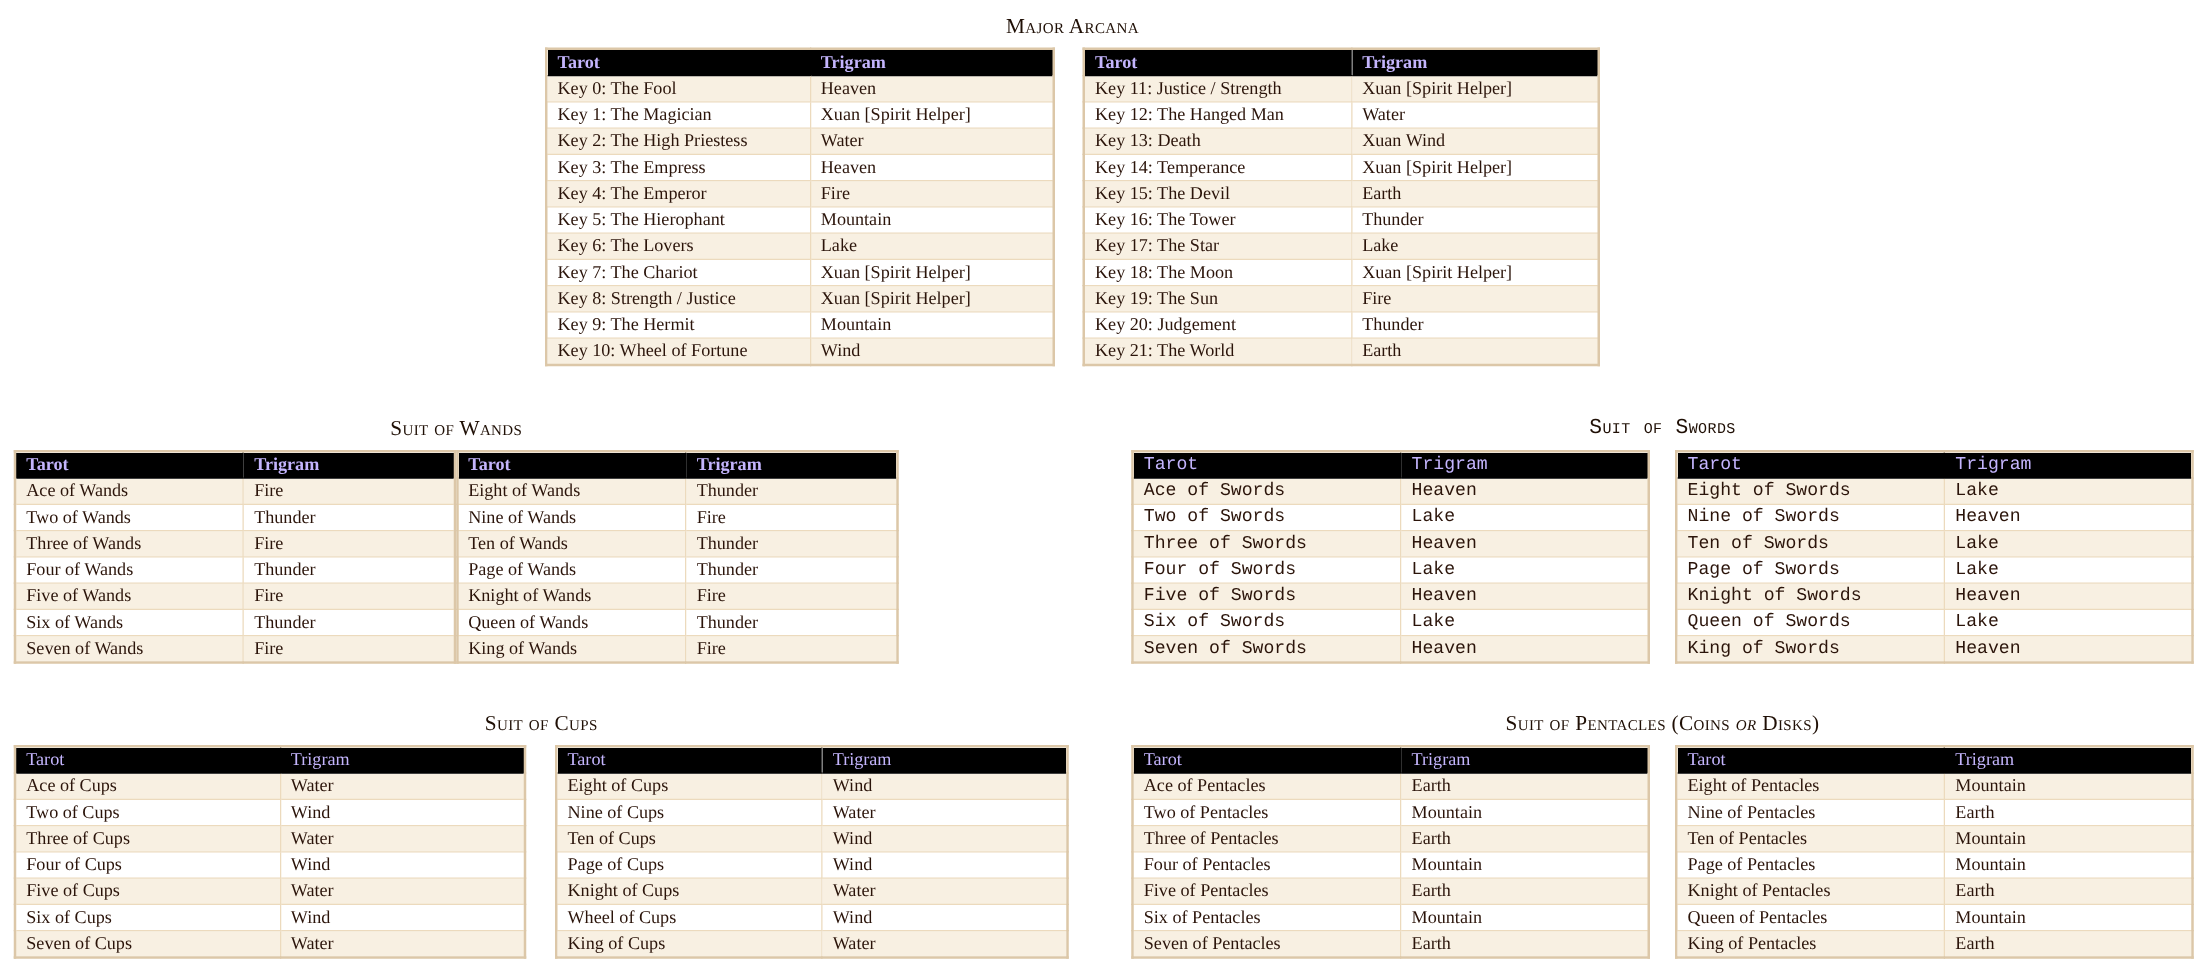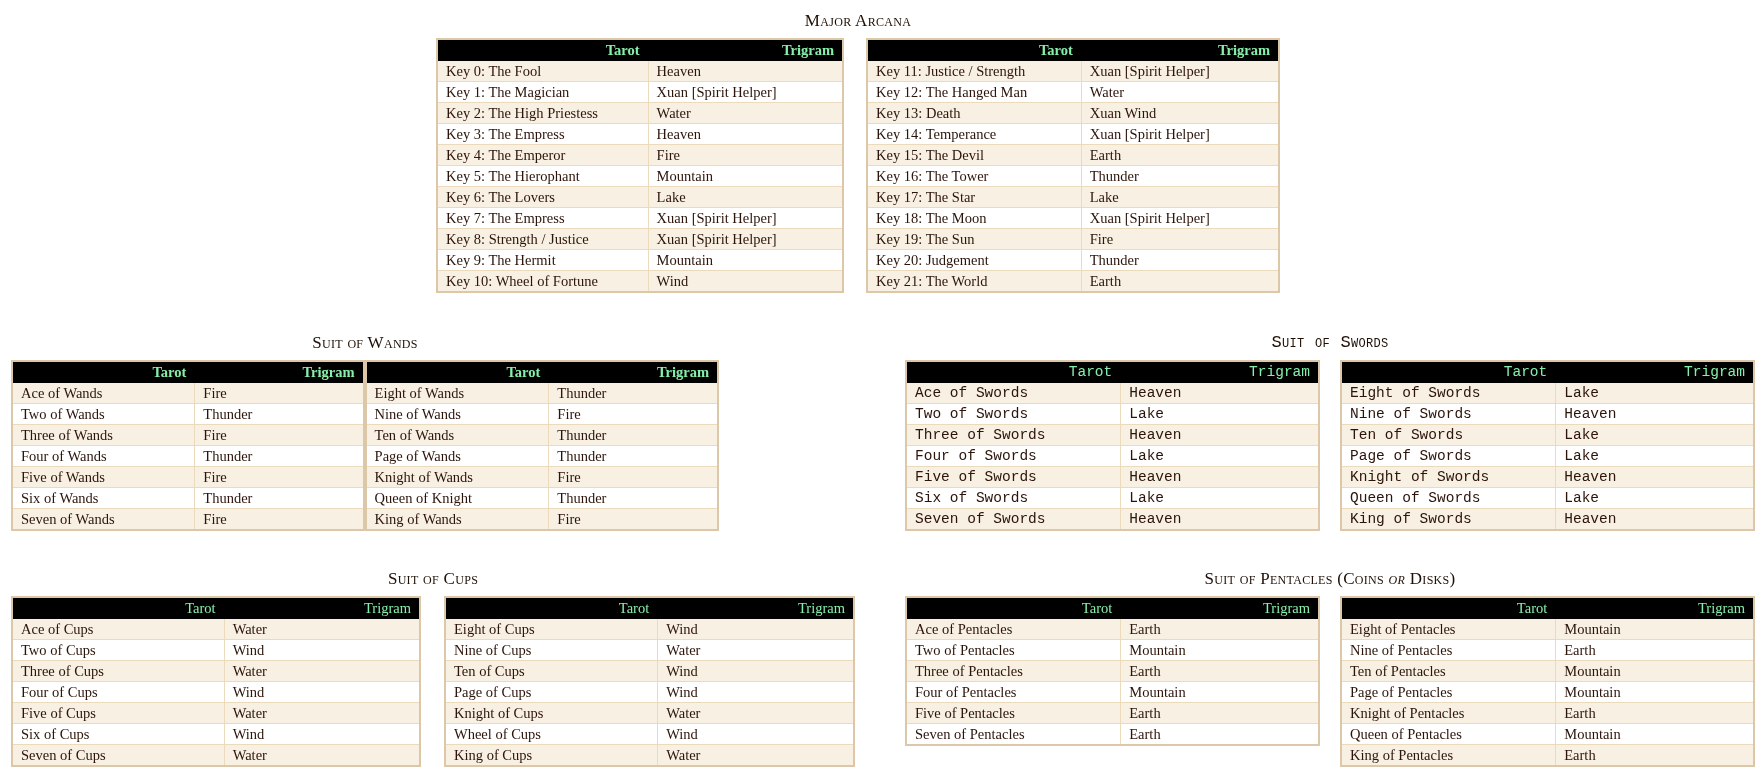--- a/index.html
+++ b/index.html
@@ -25,22 +25,22 @@
   .tables{display:flex;justify-content:space-between;align-items:flex-start;}
   table{
     border-collapse:collapse;
     table-layout:fixed;
     border:2px solid #dcc7a8;
   }
   col.c1{width:52%;}
   col.c2{width:48%;}
   th{
     background:#000000;
-    color:#86efac;
-    text-align:right;
+    color:#c4b5fd;
+    text-align:left;
     font-weight:normal;
     font-size:14.5px;
     height:20px;
     line-height:20px;
     padding:0 8px;
     border:1px solid #000000;
     overflow:hidden;white-space:nowrap;
   }
   table.bold-head th{font-weight:bold;}
   td{
@@ -102,21 +102,21 @@
           </tr>
           <tr>
             <td>Key 5: The Hierophant</td>
             <td>Mountain</td>
           </tr>
           <tr>
             <td>Key 6: The Lovers</td>
             <td>Lake</td>
           </tr>
           <tr>
-            <td>Key 7: The Empress</td>
+            <td>Key 7: The Chariot</td>
             <td>Xuan [Spirit Helper]</td>
           </tr>
           <tr>
             <td>Key 8: Strength / Justice</td>
             <td>Xuan [Spirit Helper]</td>
           </tr>
           <tr>
             <td>Key 9: The Hermit</td>
             <td>Mountain</td>
           </tr>
@@ -258,21 +258,21 @@
           </tr>
           <tr>
             <td>Page of Wands</td>
             <td>Thunder</td>
           </tr>
           <tr>
             <td>Knight of Wands</td>
             <td>Fire</td>
           </tr>
           <tr>
-            <td>Queen of Knight</td>
+            <td>Queen of Wands</td>
             <td>Thunder</td>
           </tr>
           <tr>
             <td>King of Wands</td>
             <td>Fire</td>
           </tr>
         </tbody>
     </table>
   </div>
 </div>
@@ -486,20 +486,24 @@
           </tr>
           <tr>
             <td>Four of Pentacles</td>
             <td>Mountain</td>
           </tr>
           <tr>
             <td>Five of Pentacles</td>
             <td>Earth</td>
           </tr>
           <tr>
+            <td>Six of Pentacles</td>
+            <td>Mountain</td>
+          </tr>
+          <tr>
             <td>Seven of Pentacles</td>
             <td>Earth</td>
           </tr>
         </tbody>
     </table>
     <table class="w415">
       <colgroup>
           <col class="c1">
           <col class="c2">
         </colgroup>

